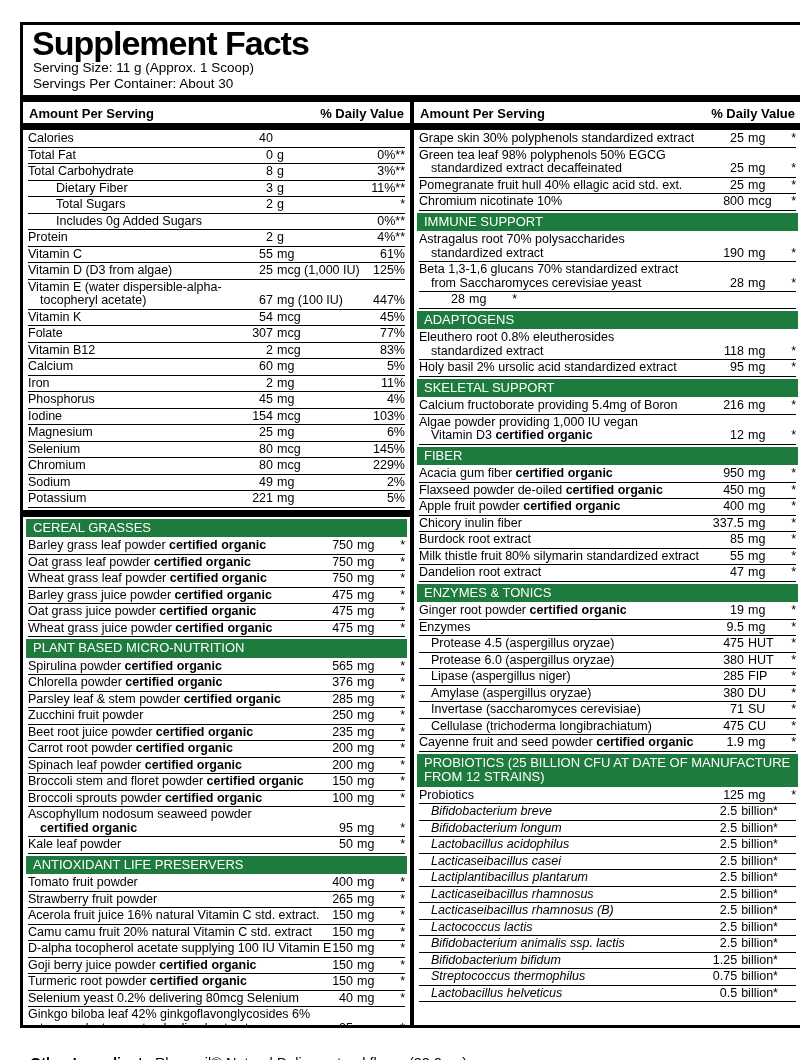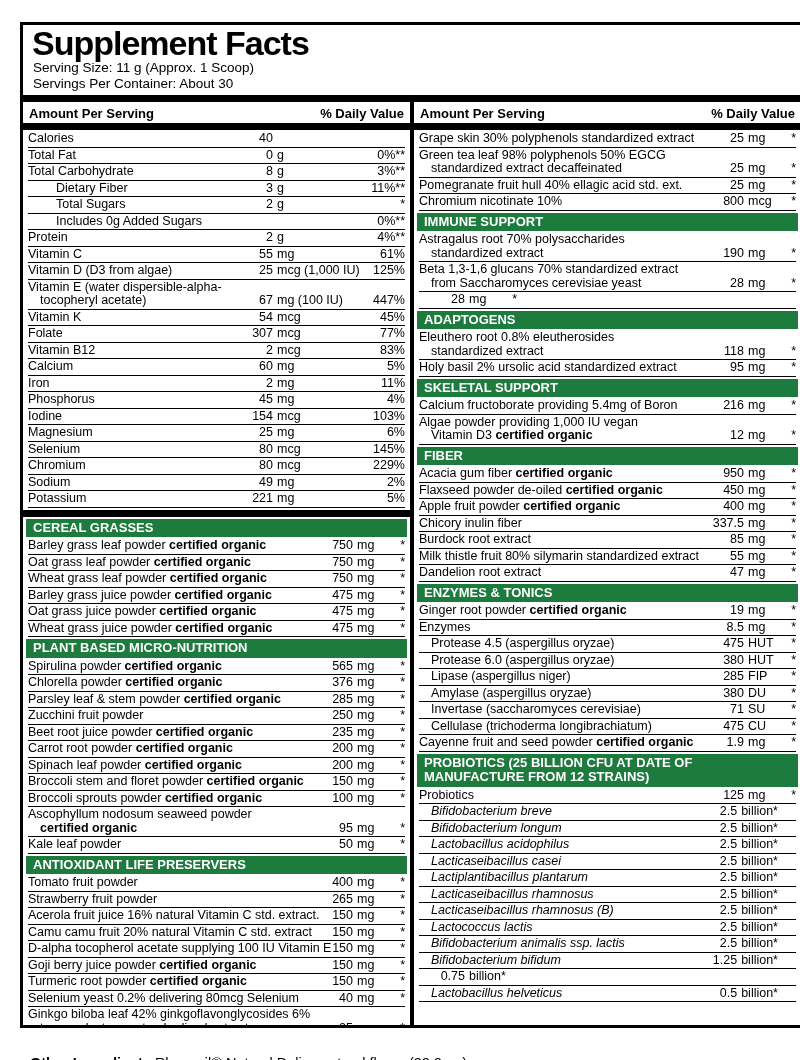--- a/index.html
+++ b/index.html
@@ -31,21 +31,21 @@
   .u { flex:0 0 30px; padding-left:4px; white-space:nowrap; overflow:visible; }
   .dv { flex:0 0 18px; text-align:right; white-space:nowrap; }
   .facts .v { flex-basis:52px; }
   .facts .u { flex-basis:92px; }
   .facts .dv { flex-basis:36px; }
   .ind { padding-left:12px; }
   .facts .ind { padding-left:28px; }
   .cont { padding-left:12px; }
   .it .n, .it .l1 { font-style:italic; }
   .sec {
-    background:var(--green); color:#fff; font-weight:bold; font-size:13px;
+    background:var(--green); color:#fff; font-weight:normal; font-size:13px;
     line-height:14.5px; padding:2px 6px 2px 7px; margin:2px -2px 1px -2px;
   }
   .other { position:absolute; left:30px; top:1036px; font-size:14.5px;margin-top:19px; }
   b { font-weight:bold; }
 </style>
 </head>
 <body>
 
 <div class="box">
   <div class="title">Supplement Facts</div>
@@ -627,21 +627,21 @@
             <div class="line">
               <span class="n">Ginger root powder <b>certified organic</b></span>
               <span class="v">19</span>
               <span class="u">mg</span>
               <span class="dv">*</span>
             </div>
           </div>
           <div class="row">
             <div class="line">
               <span class="n">Enzymes</span>
-              <span class="v">8.5</span>
+              <span class="v">9.5</span>
               <span class="u">mg</span>
               <span class="dv">*</span>
             </div>
           </div>
           <div class="row">
             <div class="line">
               <span class="n ind">Protease 4.5 (aspergillus oryzae)</span>
               <span class="v">475</span>
               <span class="u">HUT</span>
               <span class="dv">*</span>
@@ -779,20 +779,21 @@
           <div class="row it">
             <div class="line">
               <span class="n ind">Bifidobacterium bifidum</span>
               <span class="v">1.25</span>
               <span class="u">billion*</span>
               <span class="dv"></span>
             </div>
           </div>
           <div class="row it">
             <div class="line">
+              <span class="n ind">Streptococcus thermophilus</span>
               <span class="v">0.75</span>
               <span class="u">billion*</span>
               <span class="dv"></span>
             </div>
           </div>
           <div class="row it">
             <div class="line">
               <span class="n ind">Lactobacillus helveticus</span>
               <span class="v">0.5</span>
               <span class="u">billion*</span>

